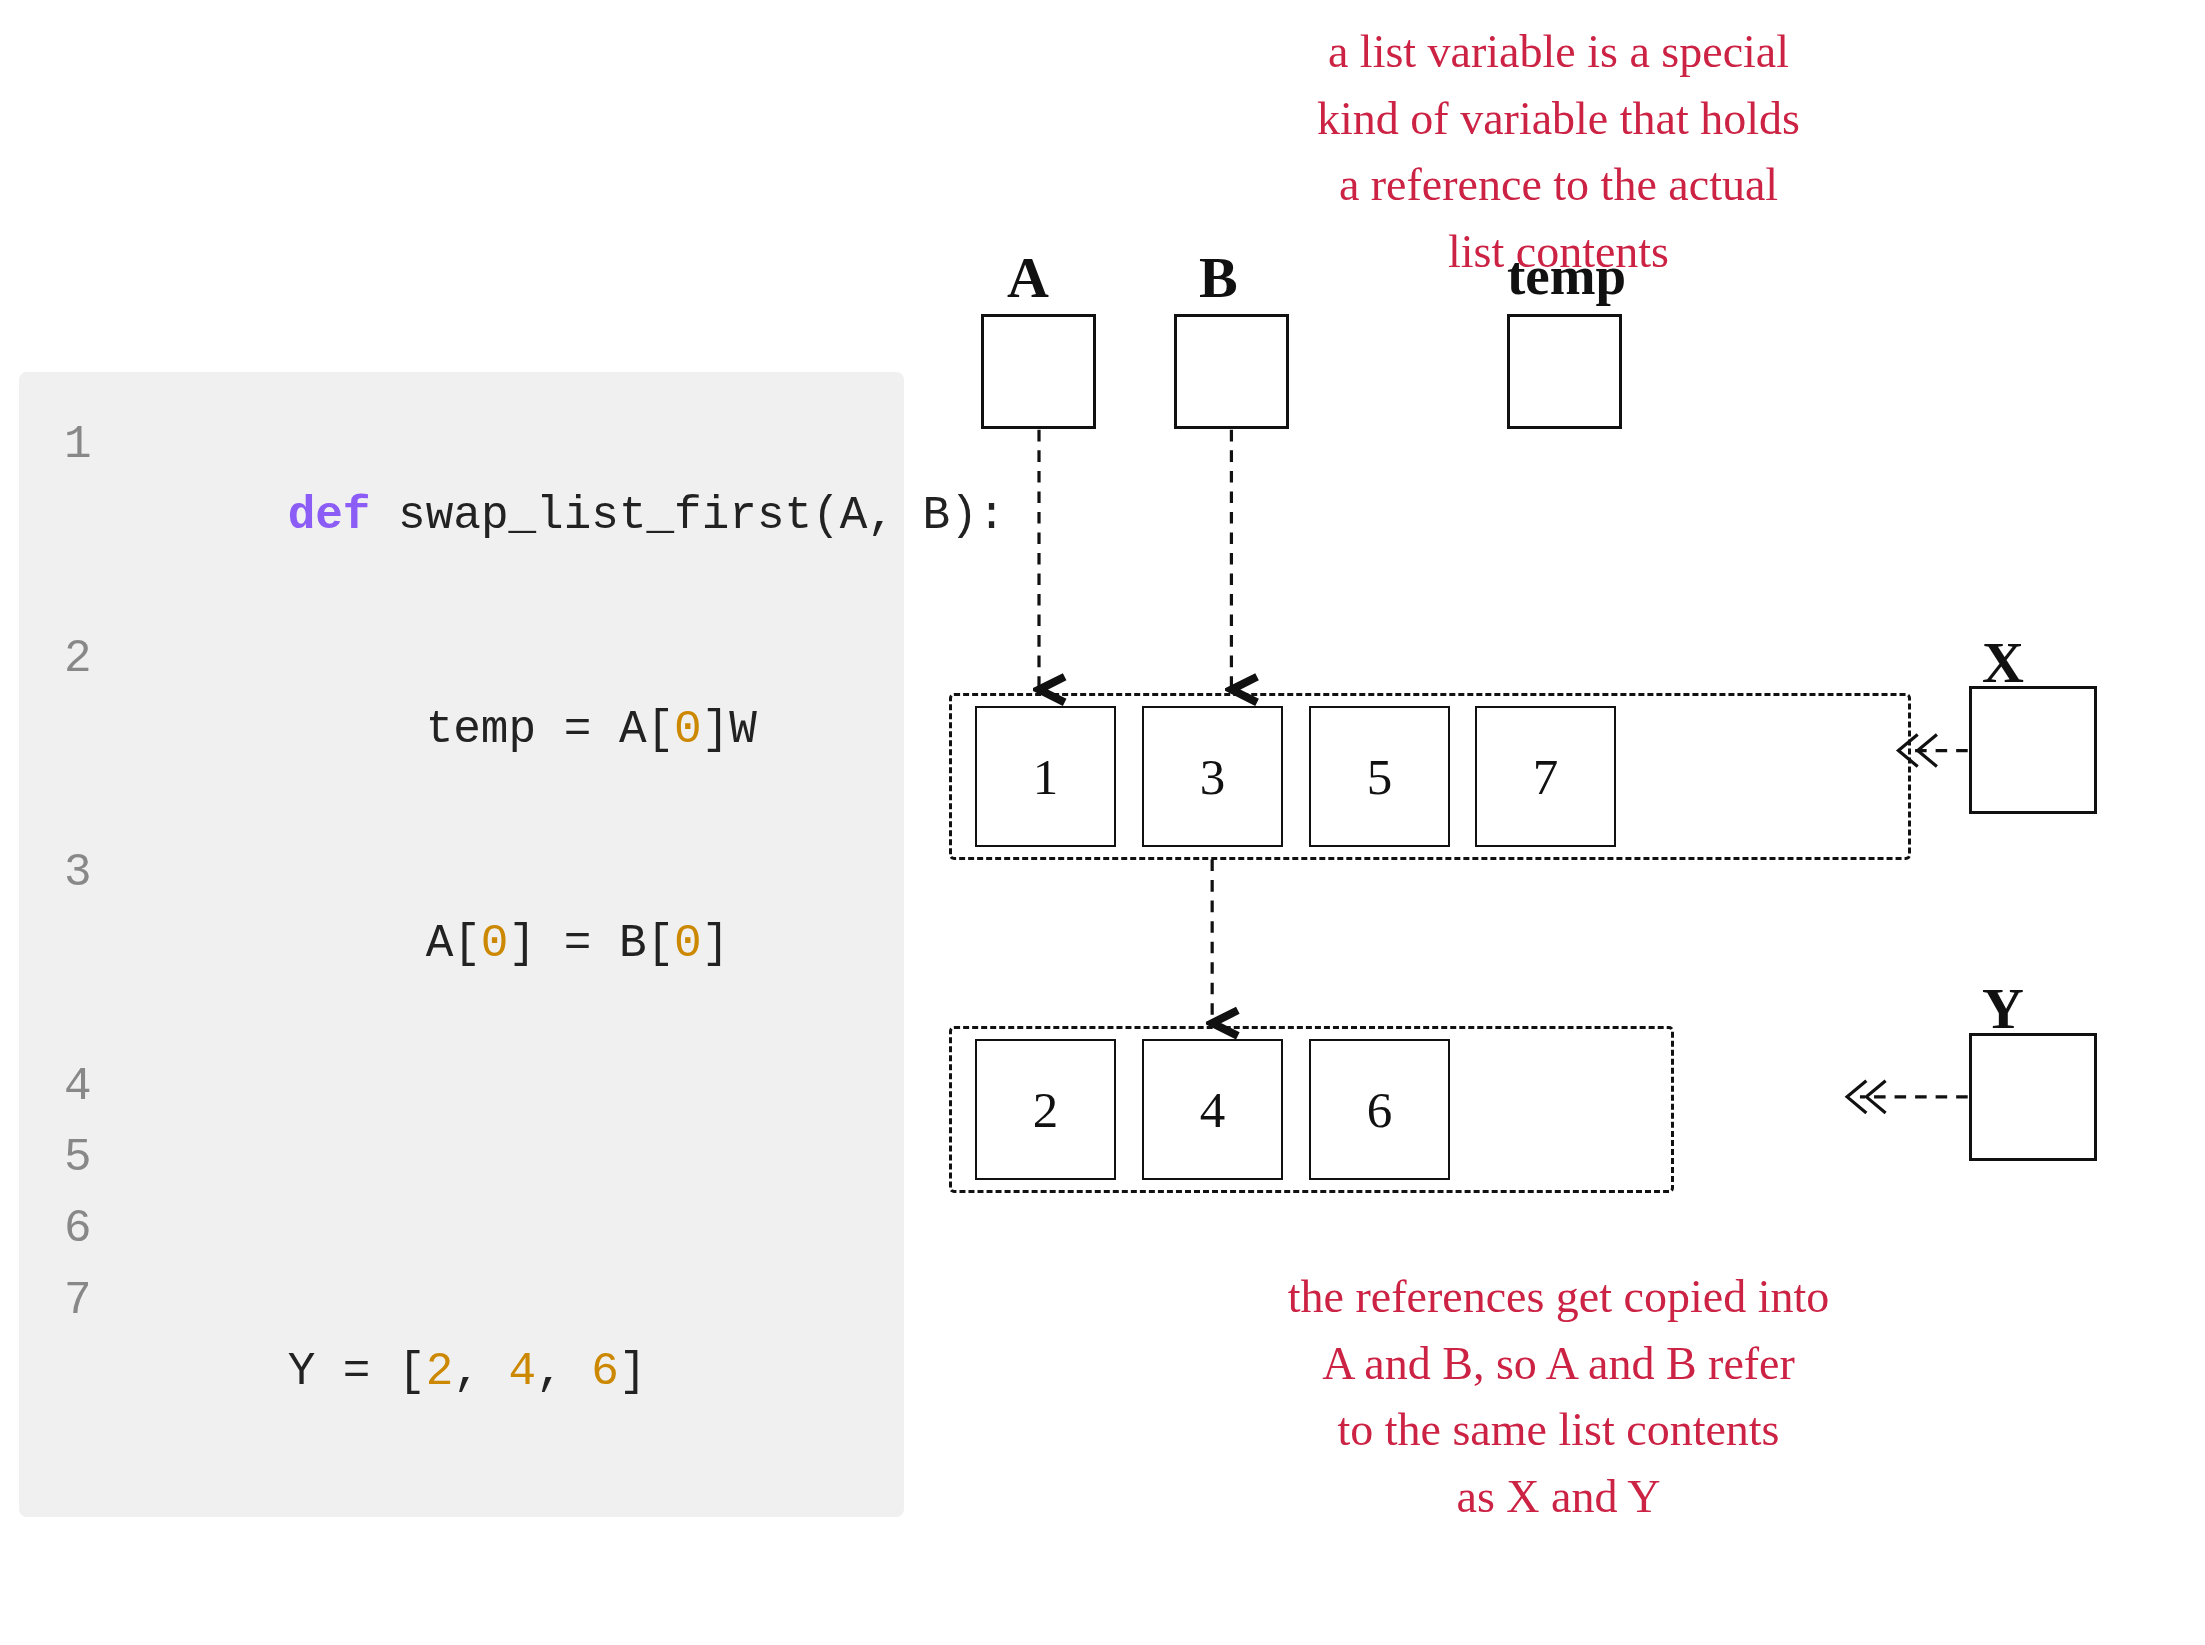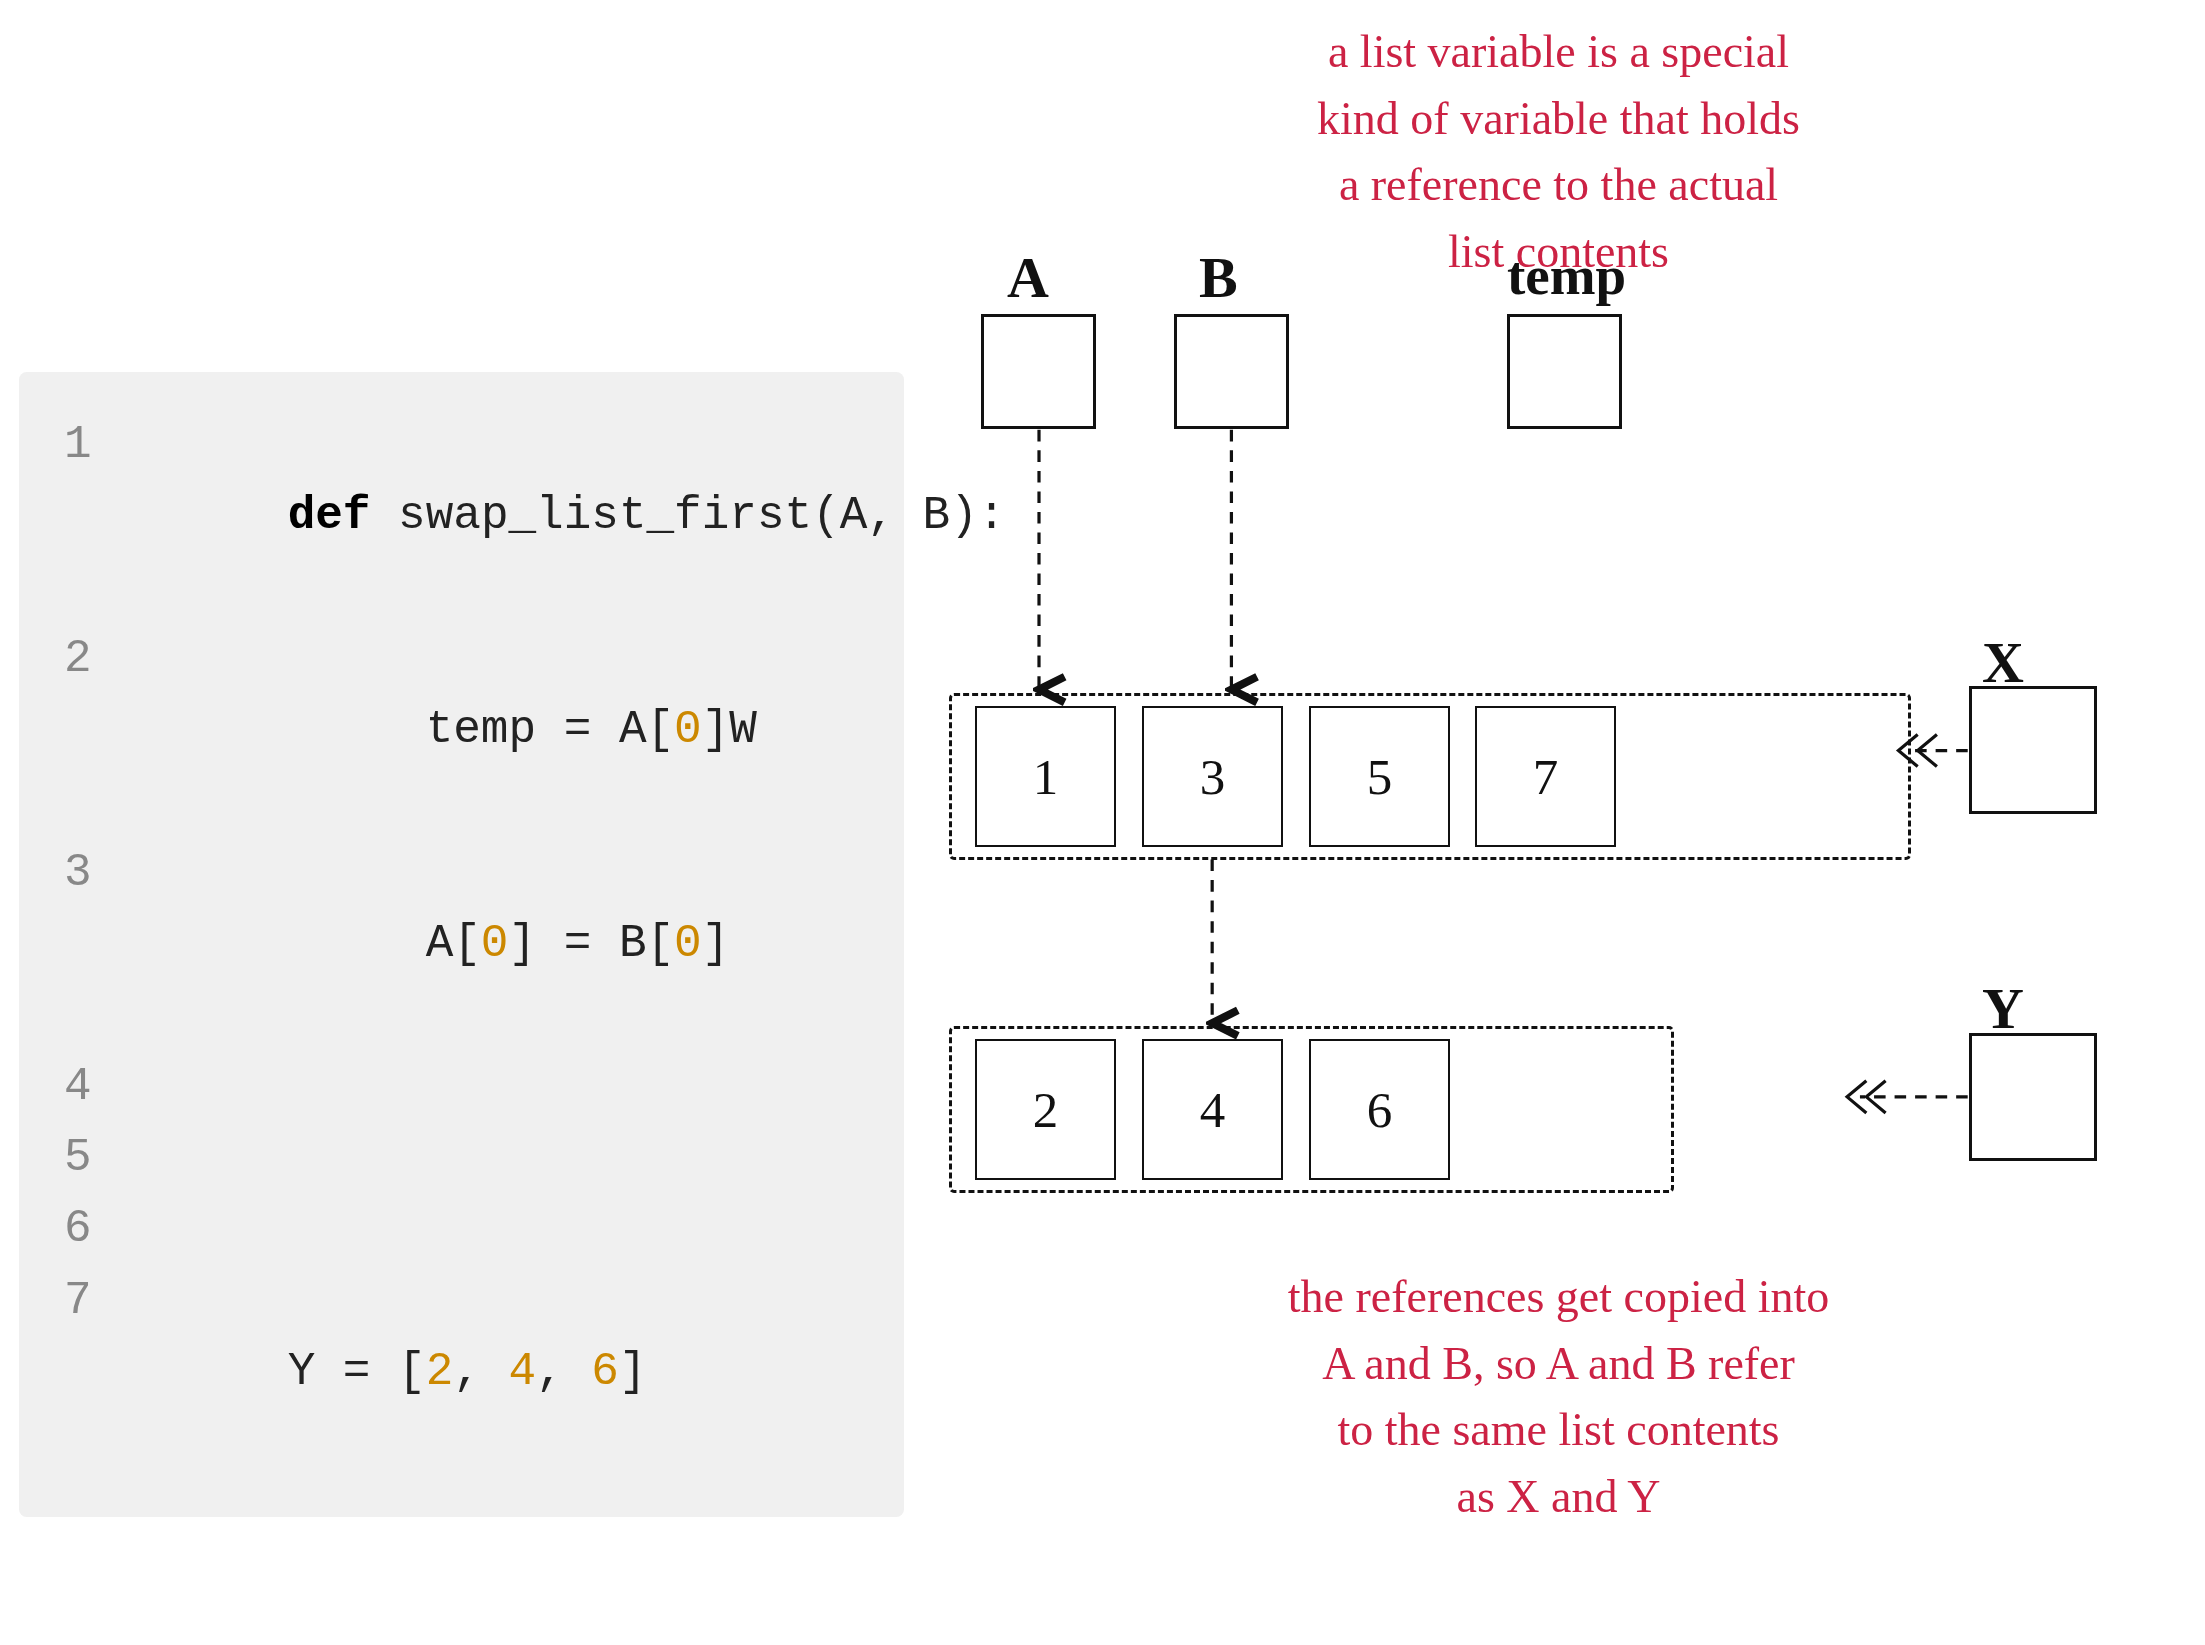--- a/index.html
+++ b/index.html
@@ -36,21 +36,21 @@
       color: #888;
       width: 58px;
       flex-shrink: 0;
       font-size: 46px;
     }
 
     .code-text {
       color: #222;
     }
 
-    .kw-def { color: #000000; font-weight: bold; }
+    .kw-def { color: #8b5cf6; font-weight: bold; }
     .num { color: #cc8800; }
     .subscript-zero { color: #cc8800; }
 
     
     .annotation {
       position: absolute;
       font-family: 'Segoe Print', 'Comic Sans MS', 'Chalkboard SE', cursive;
       color: #cc2244;
       font-size: 46px;
       line-height: 1.45;

